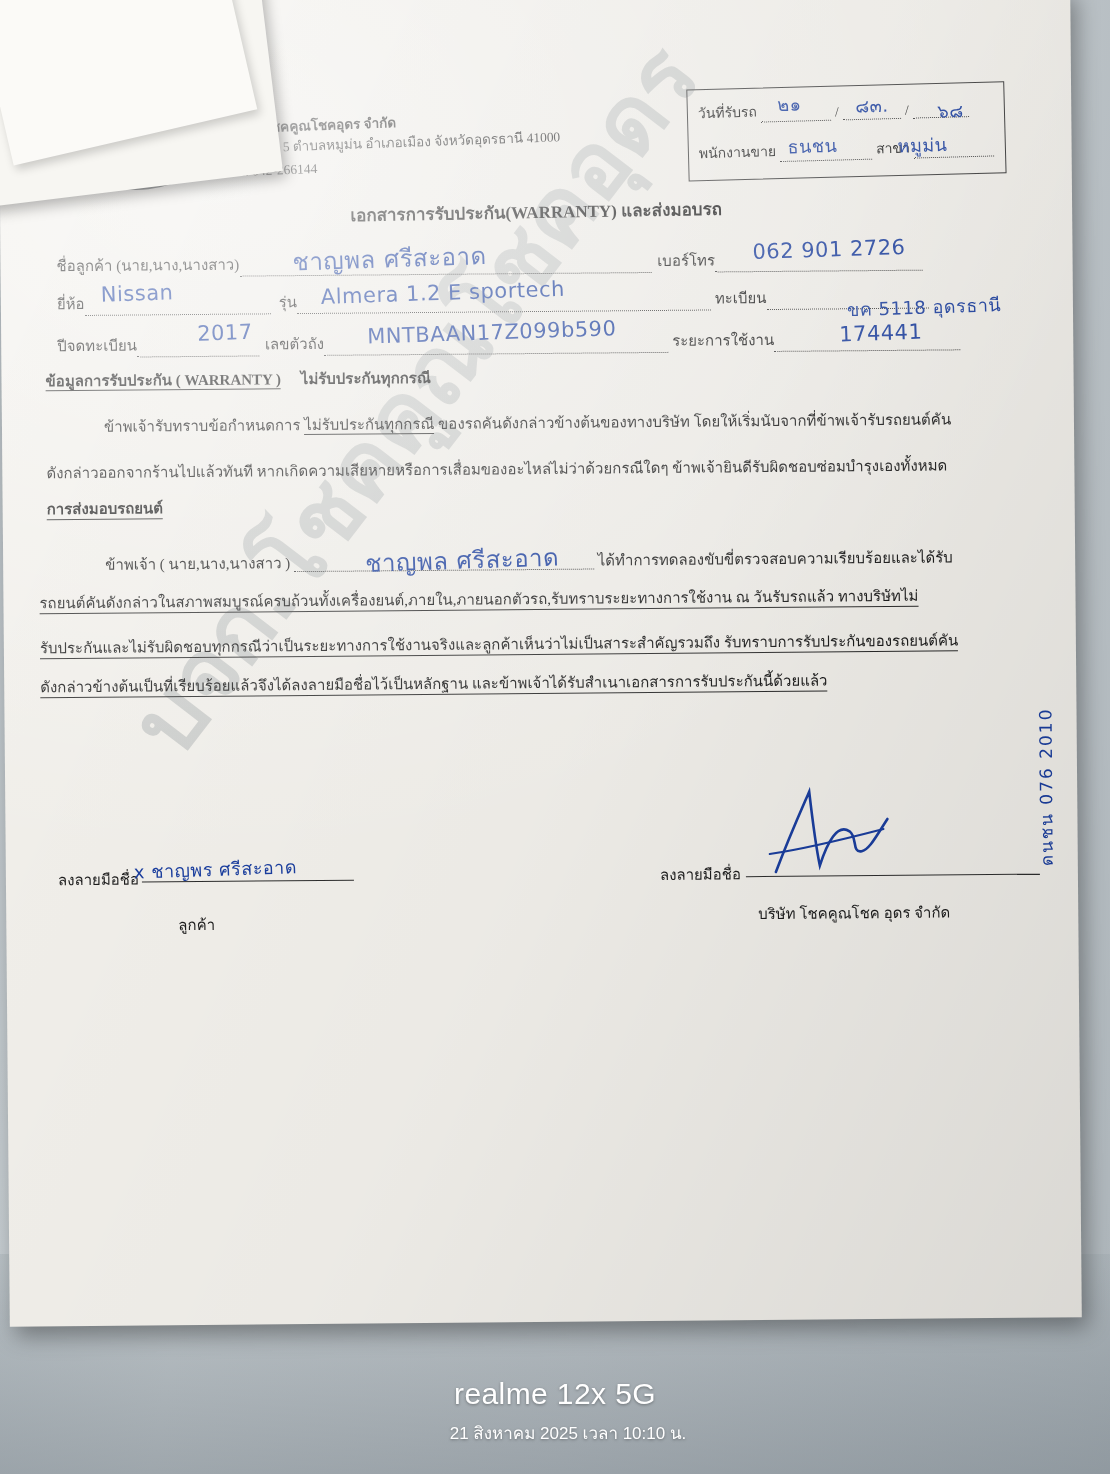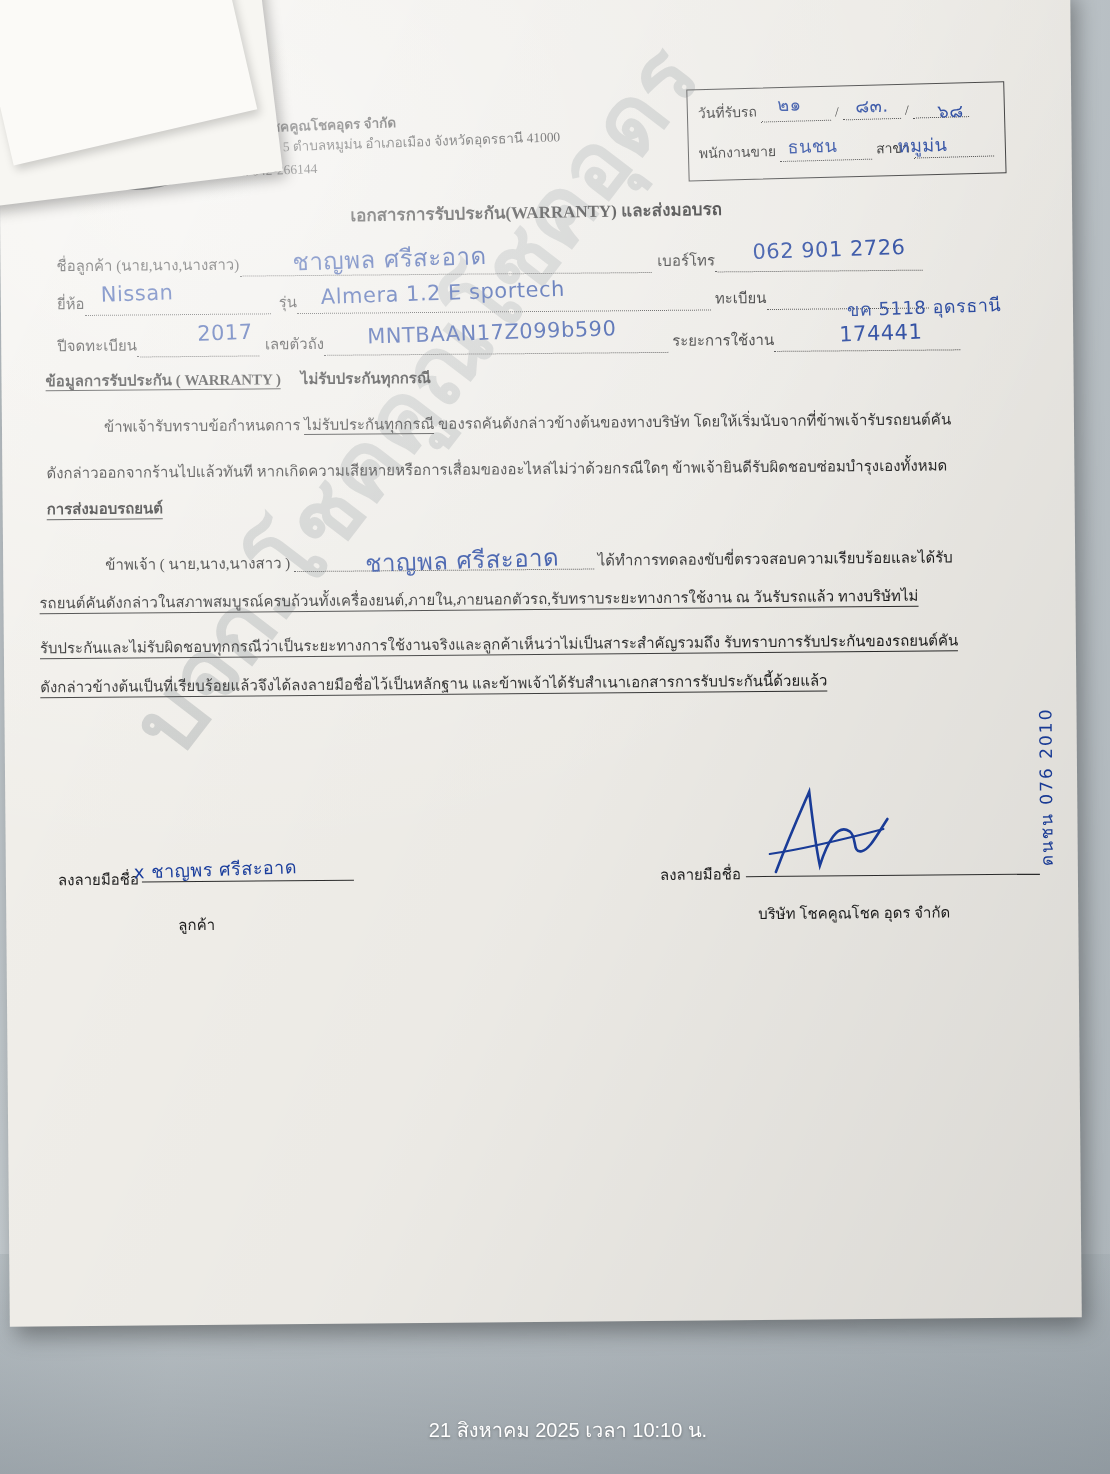--- a/index.html
+++ b/index.html
@@ -227,21 +227,21 @@
   
   #cam {
     position: absolute;
     left: 0; right: 0; bottom: 28px;
     text-align: center;
     color: #ffffff;
     font-family: "Liberation Sans", sans-serif;
     text-shadow: 0 1px 3px rgba(0,0,0,0.35);
   }
   #cam .brand { font-size: 30px; letter-spacing: 0.4px; }
-  #cam .stamp { font-size: 20px; margin-top: 8px; margin-left: 26px; }
+  #cam .stamp { font-size: 17px; margin-top: 8px; margin-left: 26px; }
 </style>
 </head>
 <body>
 
 <div id="backdrop"></div>
 <div id="backdrop-bottom"></div>
 
 <div id="paper">
 
   <div class="doc">
@@ -361,14 +361,15 @@
 
   </div>
 
   <div id="paper-shade"></div>
 </div>
 
 <div id="fold"></div>
 <div id="fold2"></div>
 
 <div id="cam">
+  <div class="brand">realme 12x 5G</div>
   <div class="stamp">21 สิงหาคม 2025 เวลา 10:10 น.</div>
 </div>
 
 </body></html>

